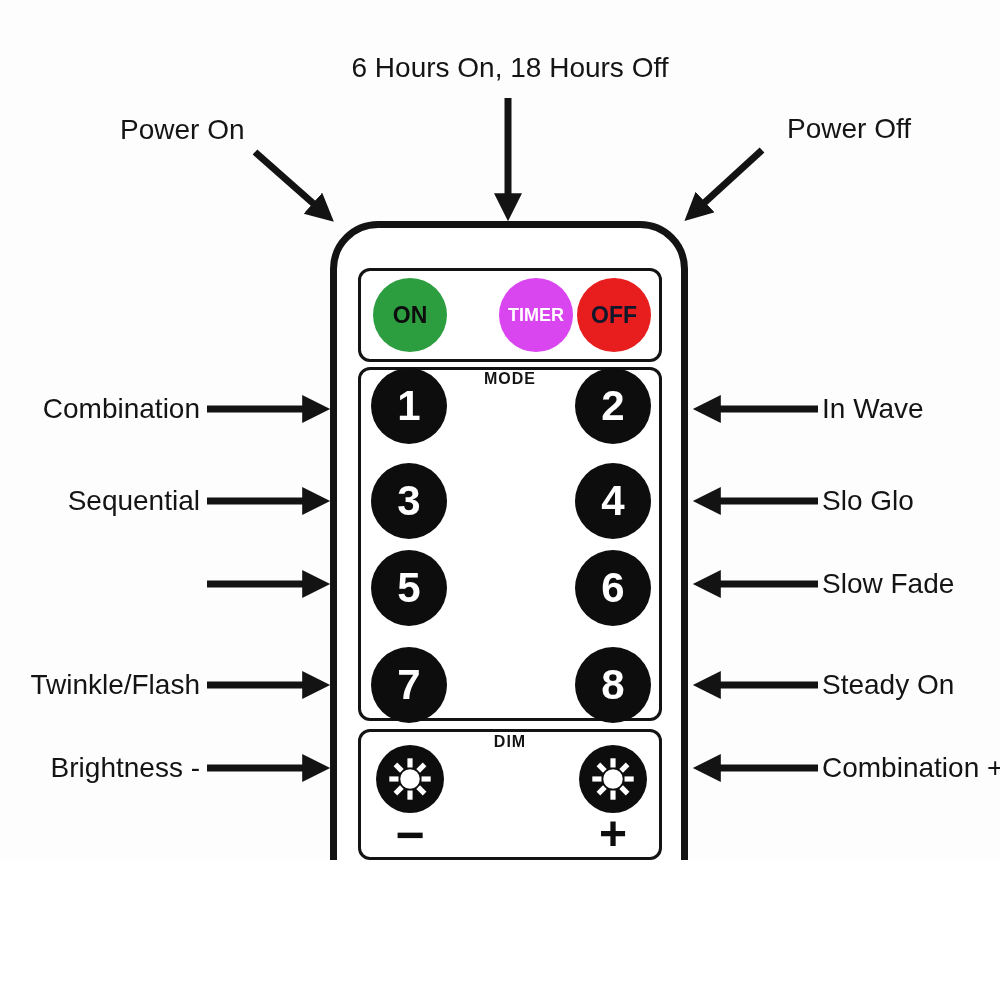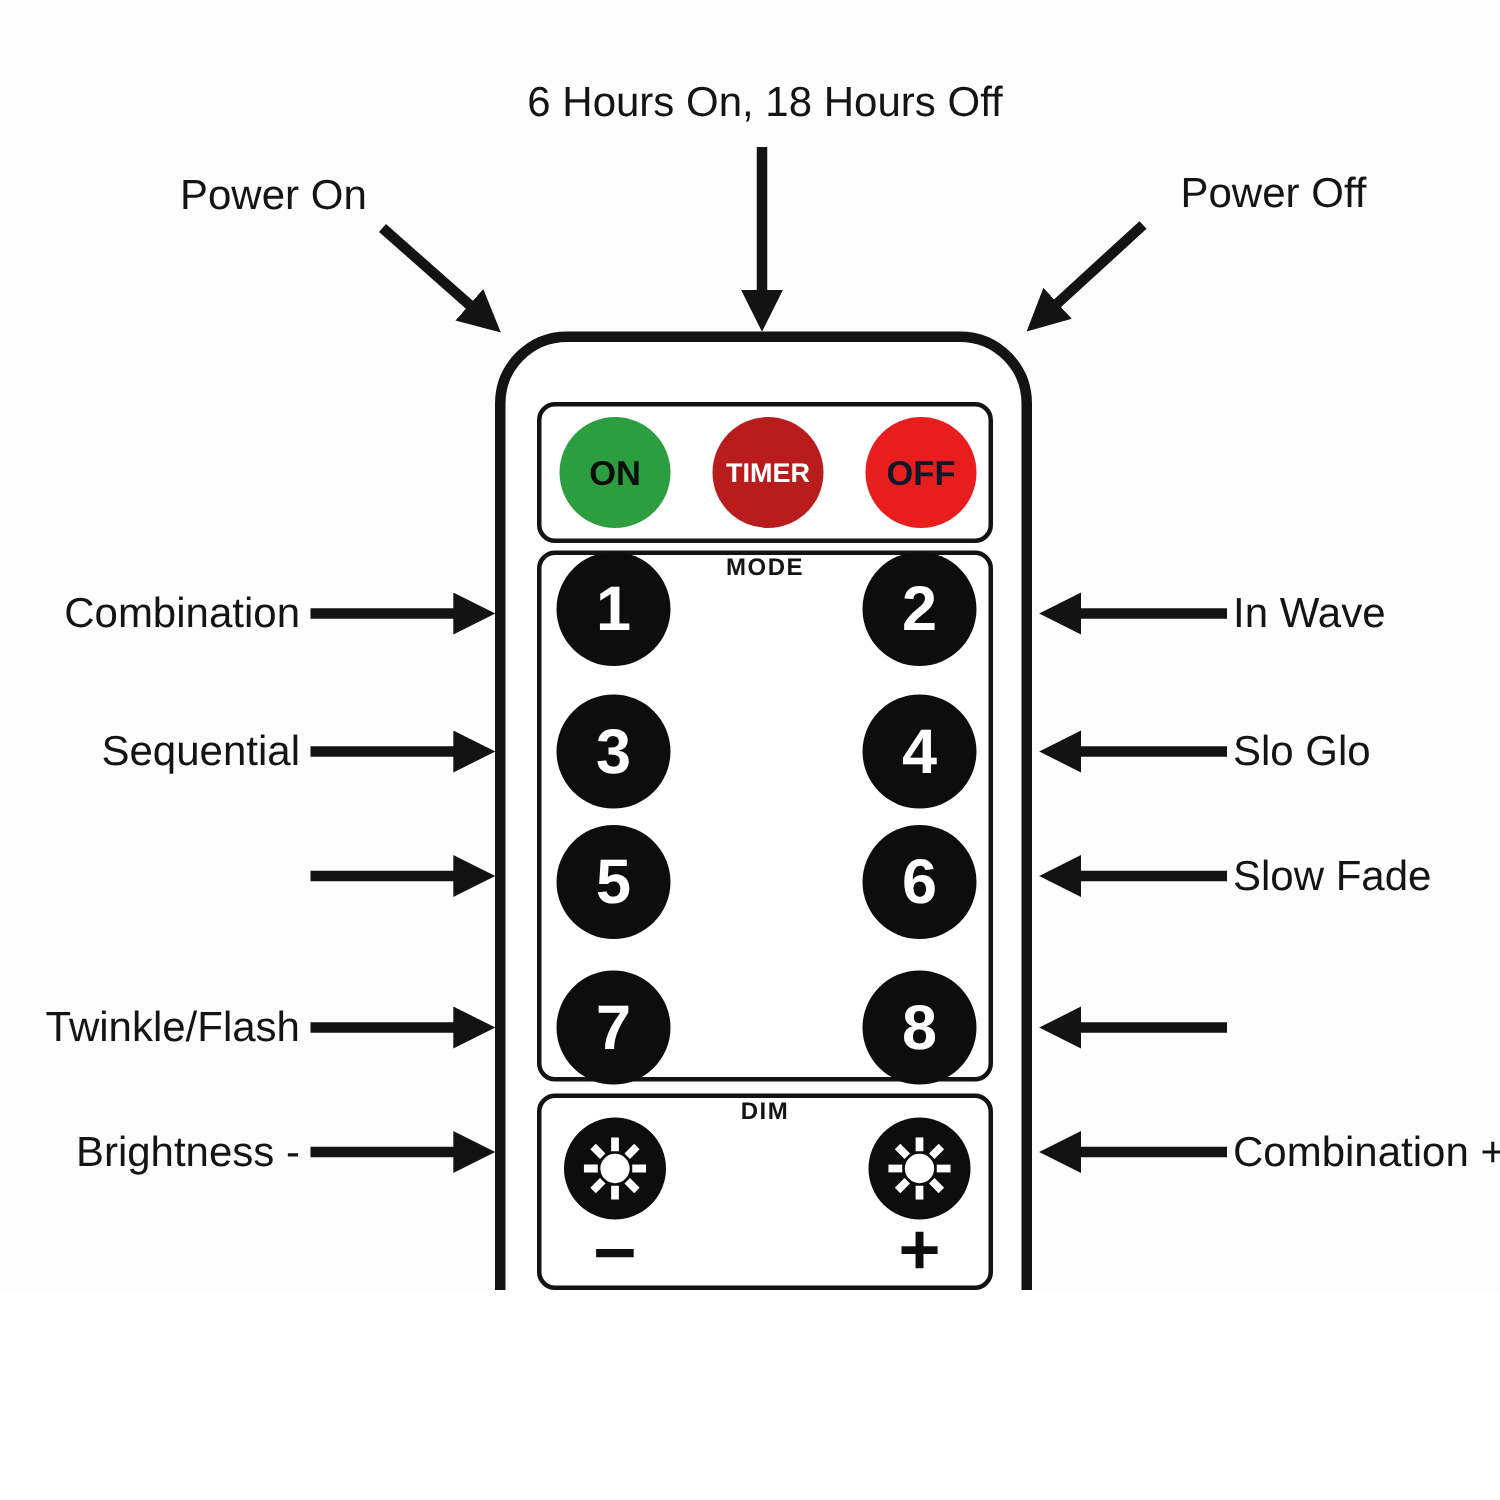--- a/index.html
+++ b/index.html
@@ -29,21 +29,21 @@
   .section { position:absolute; border:3px solid #131313; border-radius:12px; background:#ffffff; }
   .sec-power { left:358px; top:268px; width:304px; height:94px; }
   .sec-mode  { left:358px; top:367px; width:304px; height:354px; }
   .sec-dim   { left:358px; top:729px; width:304px; height:131px; }
 
   .circle { position:absolute; border-radius:50%; display:flex; align-items:center; justify-content:center; }
 
   
   .btn-power { width:74px; height:74px; top:278px; font-weight:bold; }
   .btn-on    { left:373px; background:#2d9e40; color:#0d0d0d; font-size:23px; }
-  .btn-timer { left:475px; background:#b91c1c; color:#ffffff; font-size:18px; }
+  .btn-timer { left:499px; background:#d946ef; color:#ffffff; font-size:18px; }
   .btn-off   { left:577px; background:#e81e1e; color:#0f172a; font-size:23px; }
 
   
   .caption { position:absolute; width:304px; text-align:center; font-weight:bold;
              font-size:16px; letter-spacing:1px; color:#141414; }
   .cap-mode { left:358px; top:370px; }
   .cap-dim  { left:358px; top:733px; }
 
   
   .btn-mode { width:76px; height:76px; background:#0d0d0d; color:#ffffff;
@@ -95,20 +95,21 @@
   <div class="label lbl-poweroff">Power Off</div>
 
   <div class="label lbl-left row-1">Combination</div>
   <div class="label lbl-left row-2">Sequential</div>
   <div class="label lbl-left row-4">Twinkle/Flash</div>
   <div class="label lbl-left row-5">Brightness -</div>
 
   <div class="label lbl-right row-1">In Wave</div>
   <div class="label lbl-right row-2">Slo Glo</div>
   <div class="label lbl-right row-3">Slow Fade</div>
+  <div class="label lbl-right row-4">Steady On</div>
   <div class="label lbl-right row-5">Combination +</div>
 
   <div class="remote"></div>
 
   <div class="section sec-power"></div>
   <div class="circle btn-power btn-on">ON</div>
   <div class="circle btn-power btn-timer">TIMER</div>
   <div class="circle btn-power btn-off">OFF</div>
 
   <div class="section sec-mode"></div>

